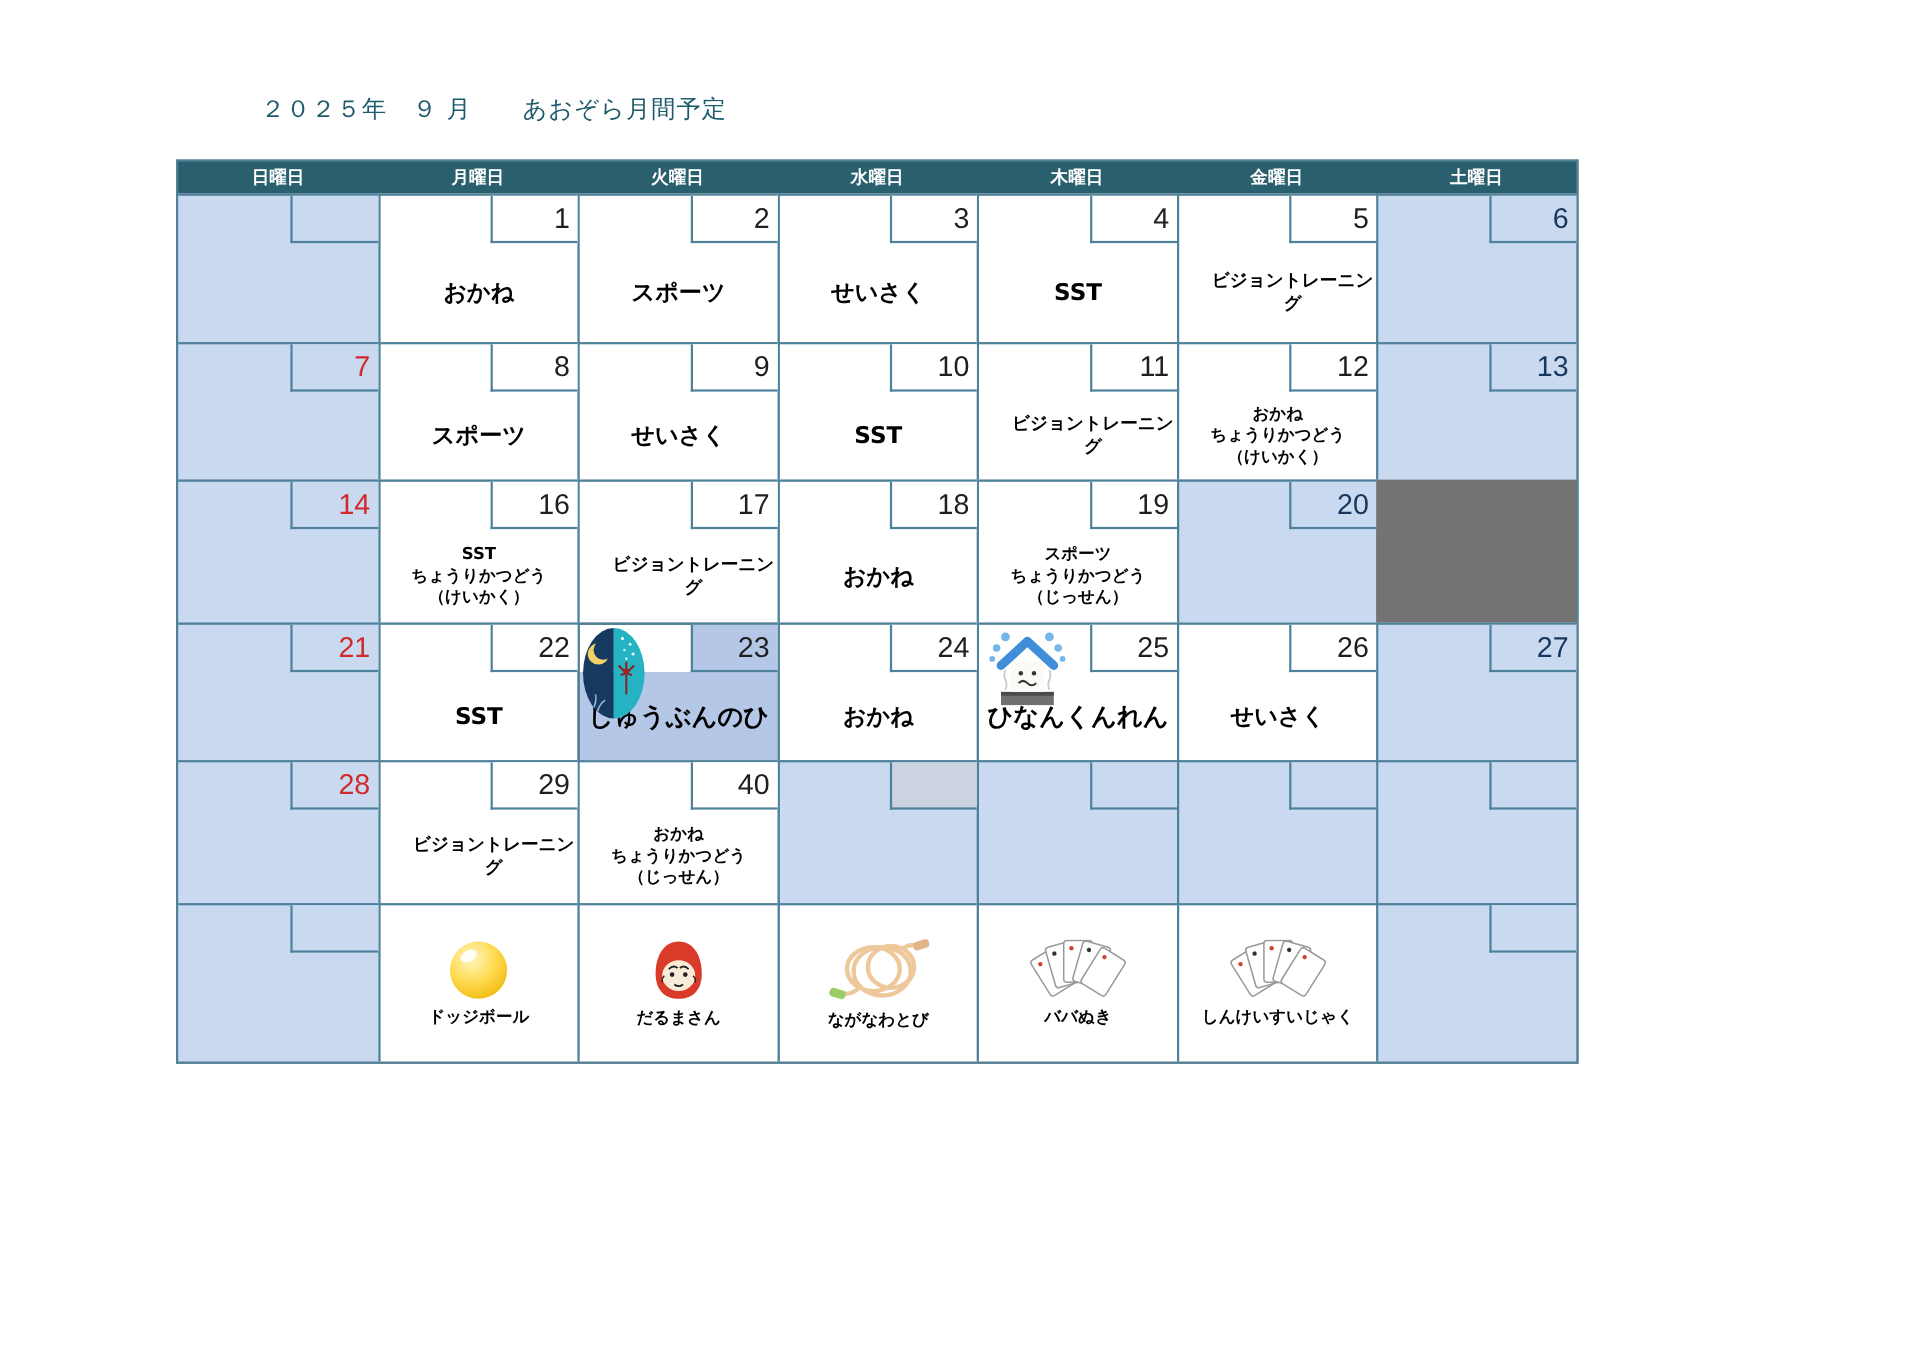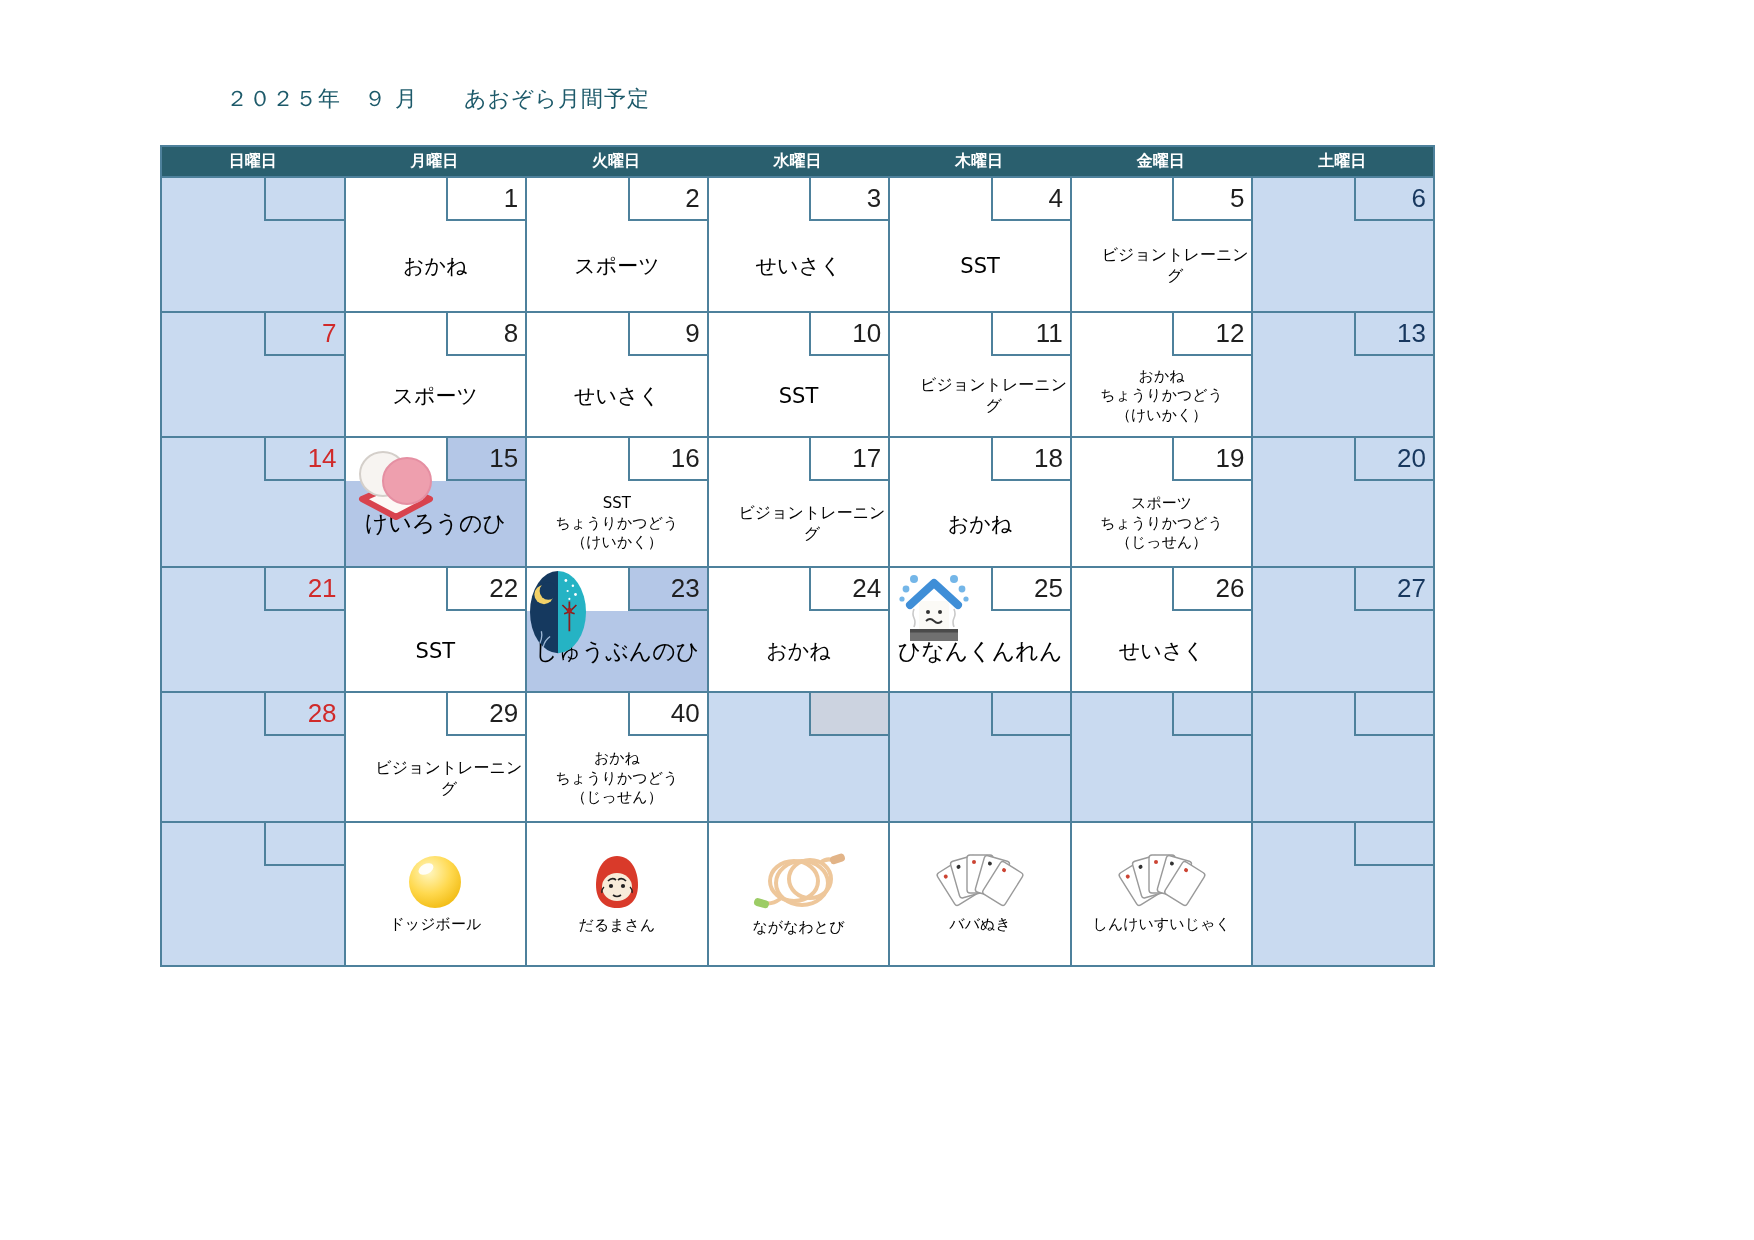--- a/index.html
+++ b/index.html
@@ -1,17 +1,17 @@
 <!DOCTYPE html>
 <html style="--header_bg: #2a5f6e; --grid_line: #4e819c; --weekend_bg: #c9daf0; --holiday_bg: #b4c7e7; --empty_box_bg: #ccd3e0; --sunday_number: #d02a2a; --saturday_number: #17375e; --weekday_number: #1f1f1f; --title_text: #1d5a6a;"><head>
 <meta charset="utf-8">
 <style>
   html,body{margin:0;padding:0;background:#ffffff;}
   body{width:1754px;height:1240px;position:relative;font-family:"DejaVu Sans","Liberation Sans",sans-serif;}
-  .title{position:absolute;left:226px;top:84px;margin:0;font-size:22px;font-weight:400;
+  .title{position:absolute;left:237px;top:84px;margin:0;font-size:22px;font-weight:400;
          color:var(--title_text,#1d5a6a);letter-spacing:1px;}
   .table{position:absolute;left:160px;top:145px;width:1275px;box-sizing:border-box;
          border:2px solid var(--grid_line,#4e819c);background:#737373;}
   .hrow{display:grid;grid-template-columns:repeat(7,1fr);height:29px;background:var(--header_bg,#2a5f6e);}
   .hcell{color:#ffffff;font-weight:700;font-size:16px;display:flex;align-items:center;justify-content:center;}
   .wrow{display:grid;grid-template-columns:repeat(7,1fr);}
   .cell{position:relative;box-sizing:border-box;background:#ffffff;
         border-left:2px solid var(--grid_line,#4e819c);border-top:2px solid var(--grid_line,#4e819c);}
   .cell:first-child{border-left:none;}
   .cell.weekend{background:var(--weekend_bg,#c9daf0);}
@@ -21,21 +21,21 @@
         border-left:2px solid var(--grid_line,#4e819c);border-bottom:2px solid var(--grid_line,#4e819c);
         display:flex;align-items:center;justify-content:flex-end;padding-right:7px;
         font-family:"Liberation Sans","DejaVu Sans",sans-serif;font-size:26px;color:var(--weekday_number,#1f1f1f);}
   .datebox.white{background:#ffffff;}
   .datebox.blue{background:var(--weekend_bg,#c9daf0);}
   .datebox.holiday-box{background:var(--holiday_bg,#b4c7e7);}
   .datebox.gray{background:var(--empty_box_bg,#ccd3e0);}
   .datebox.sun{color:var(--sunday_number,#d02a2a);}
   .datebox.sat{color:var(--saturday_number,#17375e);}
   .act{position:absolute;left:0;right:0;top:43px;bottom:0;z-index:2;display:flex;flex-direction:column;
-       align-items:center;justify-content:center;text-align:center;font-weight:400;color:#000;}
+       align-items:center;justify-content:center;text-align:center;font-weight:700;color:#000;}
   .act.full{top:0;gap:5px;}
   .act.xl{font-size:23px;}
   .act.lg{font-size:21px;}
   .act.md{font-size:16px;padding-left:27px;}
   .act.sm{font-size:15px;line-height:1.3;}
   .act.game{font-size:15px;}
   .icon-abs{position:absolute;z-index:3;line-height:0;}
   .pos-mochi{top:6px;left:4px;}
   .pos-moon{top:2px;left:2px;}
   .pos-quake{top:3px;left:8px;}
@@ -132,33 +132,20 @@
             <div>（けいかく）</div>
           </div>
         </div>
         <div class="cell weekend">
           <div class="datebox blue sat">13</div>
         </div>
       </div>
       <div class="wrow" style="height: 130px;">
         <div class="cell weekend">
           <div class="datebox blue sun">14</div>
-        </div>
-        <div class="cell holiday">
-          <div class="datebox holiday-box">15</div>
-          <span class="icon-abs pos-mochi">
-            <svg width="92" height="78" viewBox="0 0 92 78">
-              <path d="M46 73 L12 55 L46 40 L80 55 Z" fill="#fdf8f5" stroke="#d8434e" stroke-width="6" stroke-linejoin="round"></path>
-              <ellipse cx="33" cy="30" rx="23" ry="22" fill="#f7f4f1" stroke="#d4cfca" stroke-width="2"></ellipse>
-              <ellipse cx="57" cy="37" rx="24" ry="23" fill="#ee9fae" stroke="#e58fa2" stroke-width="2"></ellipse>
-            </svg>
-          </span>
-          <div class="act xl">
-            <div>けいろうのひ</div>
-          </div>
         </div>
         <div class="cell">
           <div class="datebox white">16</div>
           <div class="act sm">
             <div>SST</div>
             <div>ちょうりかつどう</div>
             <div>（けいかく）</div>
           </div>
         </div>
         <div class="cell">

